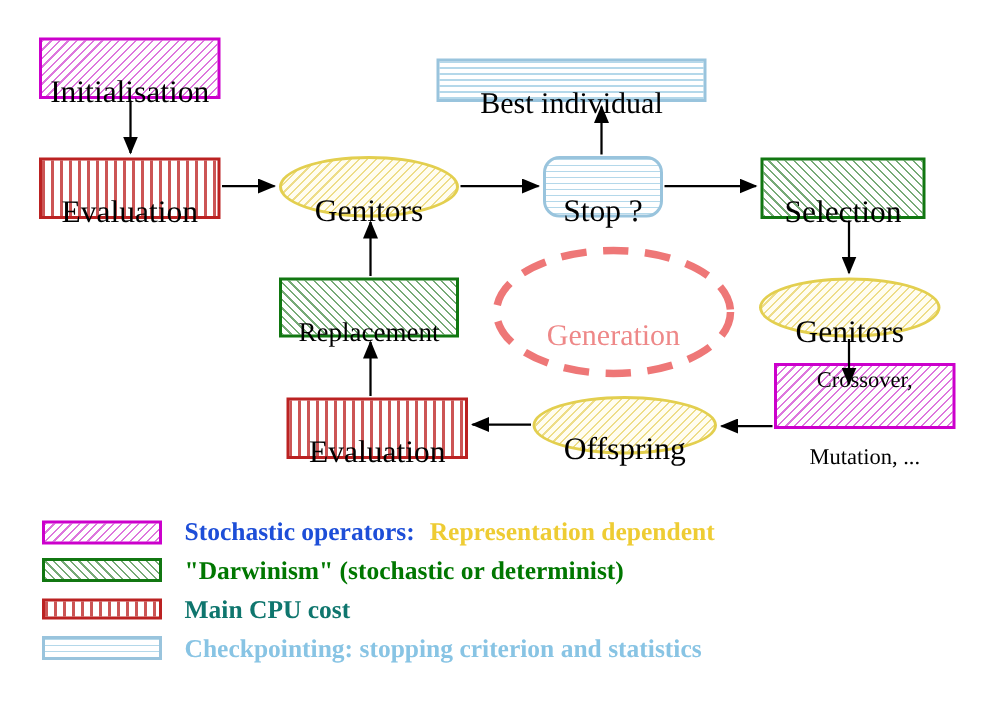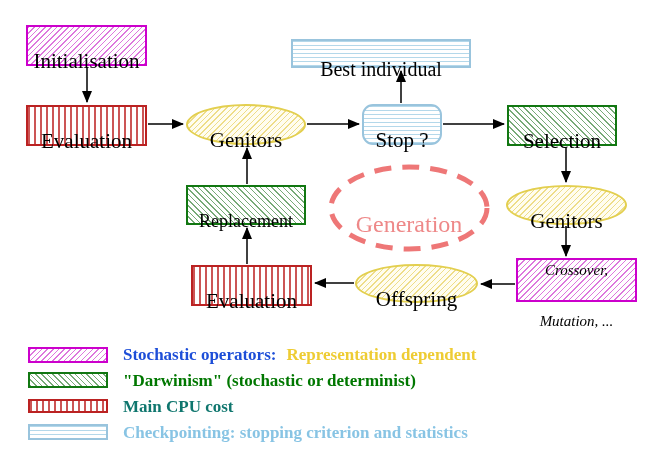--- a/index.html
+++ b/index.html
@@ -55,27 +55,27 @@
   .ellipse { border-radius: 50%; }
 
   
   .pos-init        { left: 26px;  top: 25px;  width: 121px; height: 41px; font-size: 21px; }
   .pos-eval-top    { left: 26px;  top: 105px; width: 121px; height: 41px; font-size: 21px; }
   .pos-parents     { left: 186px; top: 104px; width: 120px; height: 41px; font-size: 21px; }
   .pos-best        { left: 291px; top: 39px;  width: 180px; height: 29px; font-size: 20px; }
   .pos-stop        { left: 362px; top: 104px; width: 80px;  height: 41px; font-size: 21px; border-radius: 11px; }
   .pos-selection   { left: 507px; top: 105px; width: 110px; height: 41px; font-size: 21px; }
   .pos-genitors    { left: 506px; top: 185px; width: 121px; height: 40px; font-size: 21px; }
-  .pos-crossover   { left: 516px; top: 258px; width: 121px; height: 44px; font-size: 15px; line-height: 1.25; flex-direction: column; font-style: italic; }
+  .pos-crossover   { left: 516px; top: 242px; width: 121px; height: 44px; font-size: 15px; line-height: 1.25; flex-direction: column; }
   .pos-offspring   { left: 355px; top: 264px; width: 123px; height: 39px; font-size: 21px; }
   .pos-eval-bottom { left: 191px; top: 265px; width: 121px; height: 41px; font-size: 21px; }
   .pos-replacement { left: 186px; top: 185px; width: 120px; height: 40px; font-size: 18px; }
   .pos-generation  {
     left: 328px; top: 166px; width: 162px; height: 84px;
-    font-size: 24px; color: #ee8888; border: none; background: none;
+    font-size: 20px; color: #ee8888; border: none; background: none;
   }
 
   
   #arrow-layer { position: absolute; left: 0; top: 0; pointer-events: none; }
 
   
   .legend-swatch { position: absolute; box-sizing: border-box; }
   .sw-1 { left: 28px; top: 347px; width: 80px; height: 16px; }
   .sw-2 { left: 28px; top: 372px; width: 80px; height: 16px; }
   .sw-3 { left: 28px; top: 399px; width: 80px; height: 14px; }

